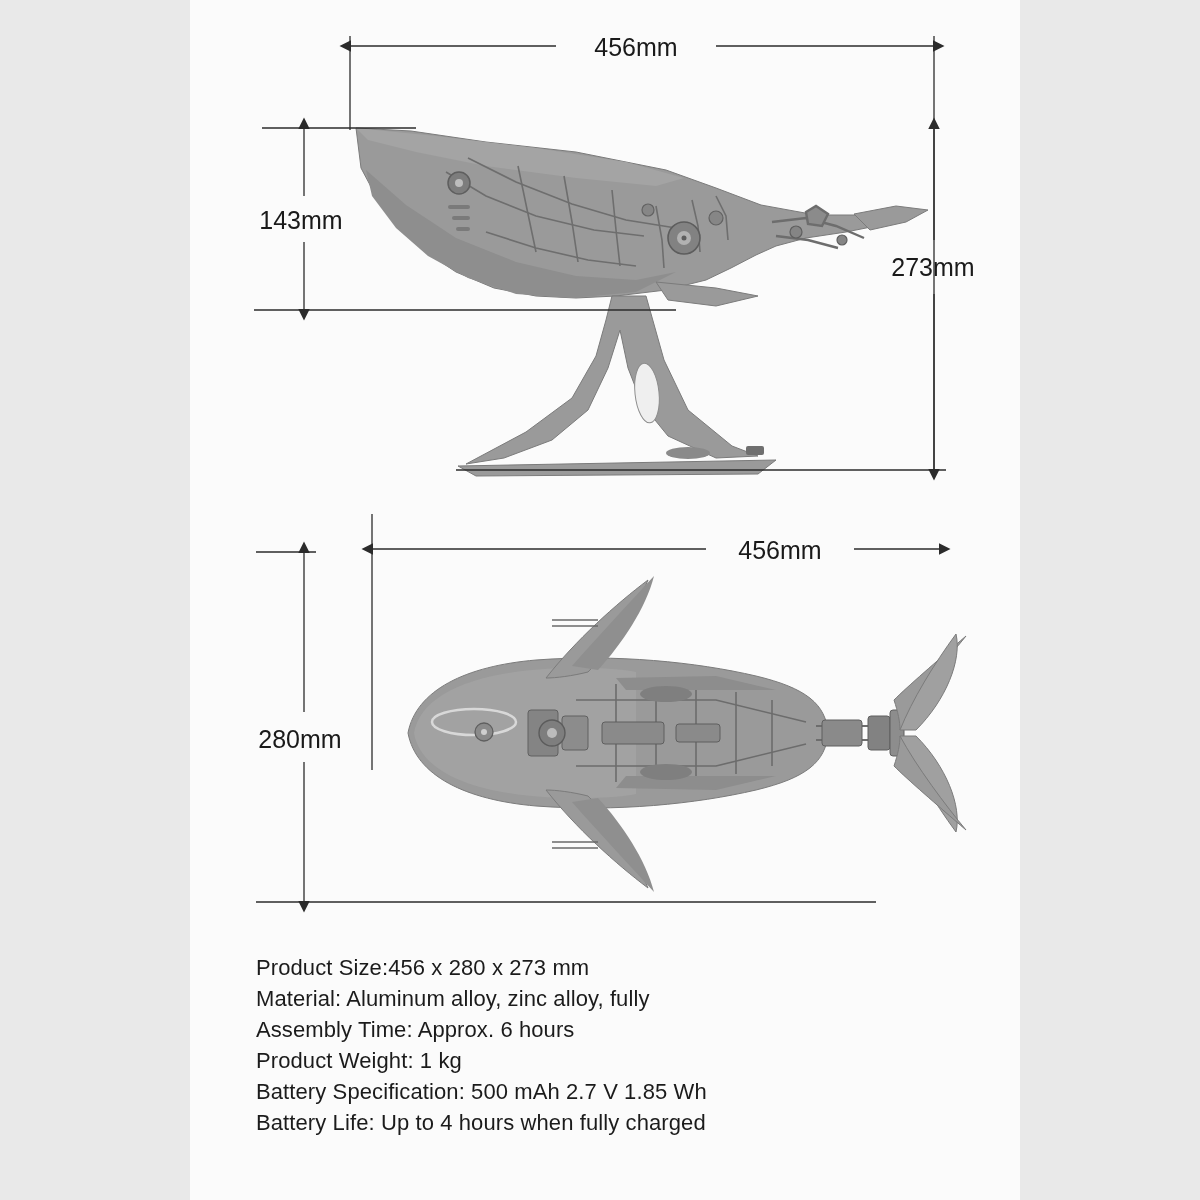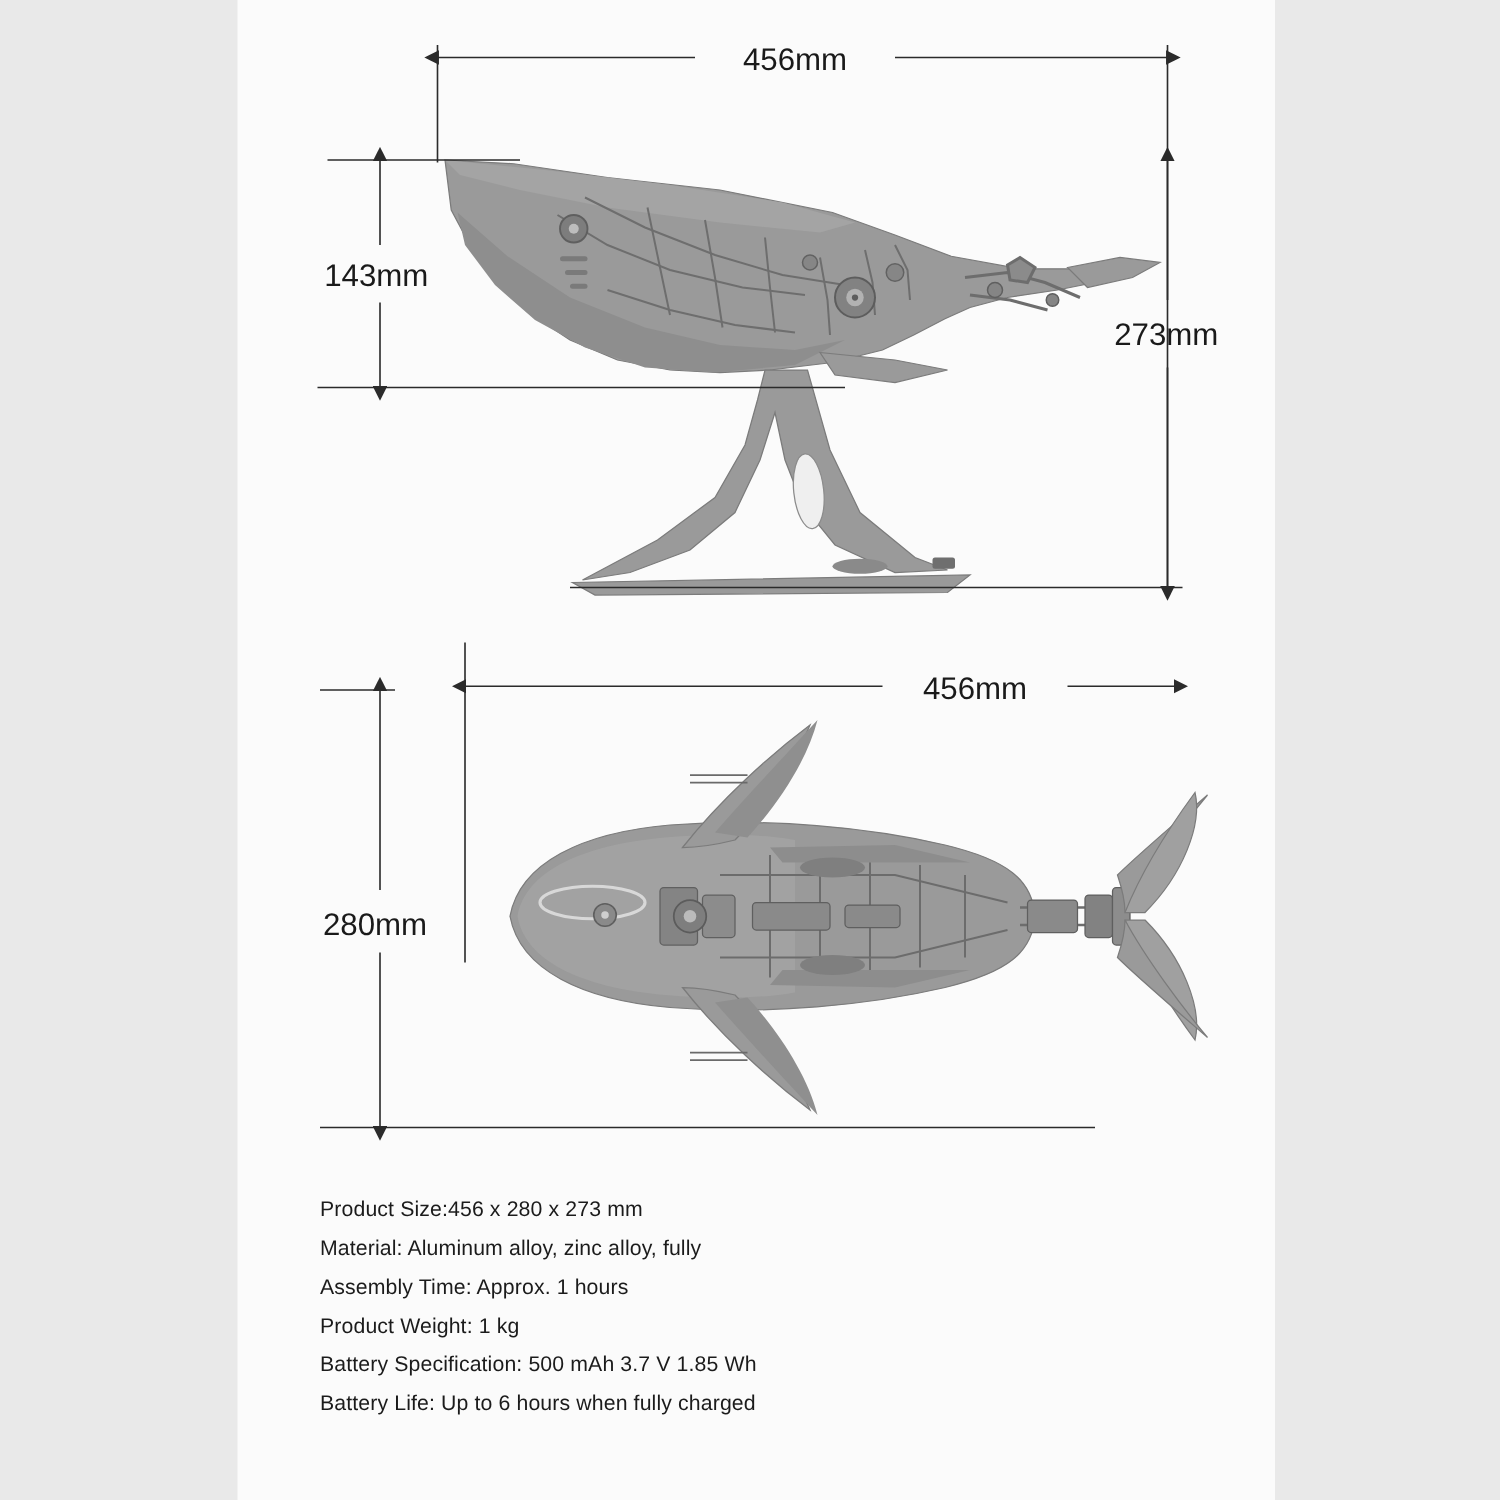--- a/index.html
+++ b/index.html
@@ -40,21 +40,21 @@
     font-size: 25px;
     fill: #1a1a1a;
   }
   .specs {
     position: absolute;
     left: 240px;
     top: 952px;
     width: 740px;
   }
   .spec-line {
-    font-size: 17px;
+    font-size: 22px;
     color: #1b1b1b;
     line-height: 31px;
     white-space: nowrap;
     letter-spacing: 0.1px;
   }
 </style>
 </head>
 <body>
 
 <div class="page">
@@ -233,18 +233,18 @@
       <line x1="240" y1="552" x2="300" y2="552"></line>
       <line x1="240" y1="902" x2="860" y2="902"></line>
     </g>
     <text class="dimtext" x="764" y="559" text-anchor="middle">456mm</text>
     <text class="dimtext" x="284" y="748" text-anchor="middle">280mm</text>
   </svg>
 
   <div class="specs">
     <div class="spec-line">Product Size:456 x 280 x 273 mm</div>
     <div class="spec-line">Material: Aluminum alloy, zinc alloy, fully</div>
-    <div class="spec-line">Assembly Time: Approx. 1 hours</div>
+    <div class="spec-line">Assembly Time: Approx. 6 hours</div>
     <div class="spec-line">Product Weight: 1 kg</div>
-    <div class="spec-line">Battery Specification: 500 mAh 3.7 V 1.85 Wh</div>
-    <div class="spec-line">Battery Life: Up to 6 hours when fully charged</div>
+    <div class="spec-line">Battery Specification: 500 mAh 2.7 V 1.85 Wh</div>
+    <div class="spec-line">Battery Life: Up to 4 hours when fully charged</div>
   </div>
 </div>
 
 </body></html>

